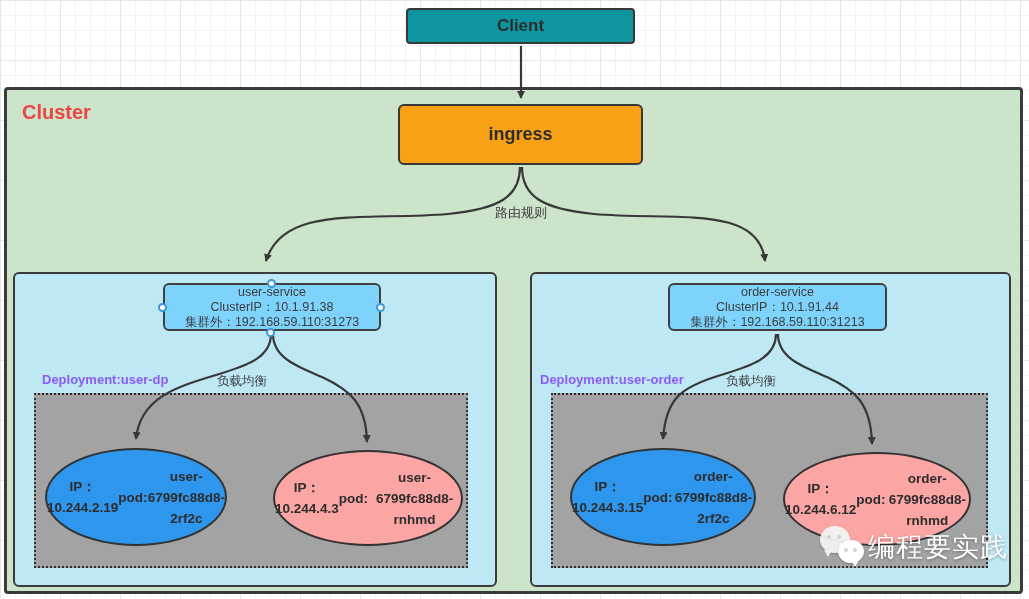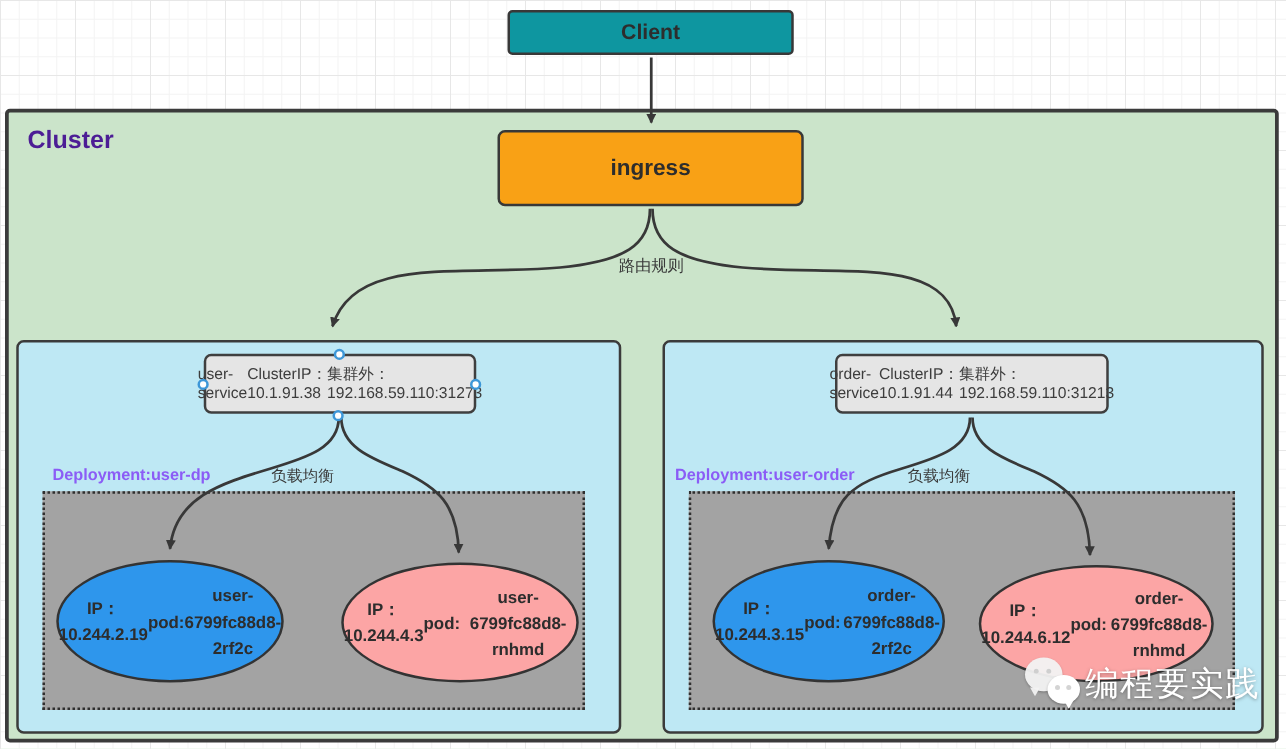--- a/index.html
+++ b/index.html
@@ -13,39 +13,39 @@
       linear-gradient(to right,#f3f3f3 1px,transparent 1px),
       linear-gradient(to bottom,#f3f3f3 1px,transparent 1px);
     background-size:60px 60px,60px 60px,15px 15px,15px 15px;
     overflow:hidden;
   }
   #canvas{position:relative;width:1029px;height:599px;}
   .abs{position:absolute;box-sizing:border-box;}
 
   .cluster-box{left:4px;top:87px;width:1019px;height:507px;background:#cbe4ca;
     border:3px solid #3b3b3b;border-radius:4px;z-index:1;}
-  .cluster-label{left:22px;top:101px;font-size:20px;font-weight:bold;color:#4c1d95;z-index:5;}
+  .cluster-label{left:22px;top:101px;font-size:20px;font-weight:bold;color:#ef4444;z-index:5;}
 
   .client-box{left:406px;top:8px;width:229px;height:36px;background:#0e96a0;
     border:2px solid #383838;border-radius:4px;display:flex;align-items:center;justify-content:center;
     font-size:17px;font-weight:bold;color:#2d2d2d;z-index:30;}
   .ingress-box{left:398px;top:104px;width:245px;height:61px;background:#f9a115;
     border:2px solid #383838;border-radius:6px;display:flex;align-items:center;justify-content:center;
     font-size:18px;font-weight:bold;color:#2d2d2d;z-index:30;}
 
   .ns-box{top:272px;height:315px;background:#bee8f4;border:2px solid #3b3b3b;border-radius:6px;z-index:10;}
   .ns-left{left:13px;width:484px;}
   .ns-right{left:530px;width:481px;}
 
   .gray-box{top:393px;height:175px;background:#a3a3a3;border:2px dotted #2f2f2f;z-index:15;}
   .gray-left{left:34px;width:434px;}
   .gray-right{left:551px;width:437px;}
 
-  .svc-box{top:283px;height:48px;background:#e5e5e5;border:2px solid #3f3f3f;border-radius:6px;
-    display:flex;flex-direction:row;align-items:center;justify-content:center;
+  .svc-box{top:283px;height:48px;background:#7dd3fc;border:2px solid #3f3f3f;border-radius:6px;
+    display:flex;flex-direction:column;align-items:center;justify-content:center;
     font-size:12.5px;color:#3d3d3d;line-height:15px;z-index:30;text-align:left;}
   .svc-left{left:163px;width:218px;}
   .svc-right{left:668px;width:219px;}
 
   .dep-label{top:372px;font-size:13px;font-weight:bold;color:#8b5cf6;z-index:50;}
   .lb-label{top:373px;font-size:12.5px;color:#3a3a3a;z-index:50;text-align:center;}
   .route-label{left:470px;top:204px;width:102px;text-align:center;font-size:13px;color:#3a3a3a;z-index:50;}
 
   .pod{border:2px solid #333;border-radius:50%;display:flex;flex-direction:row;
     align-items:center;justify-content:center;text-align:center;

